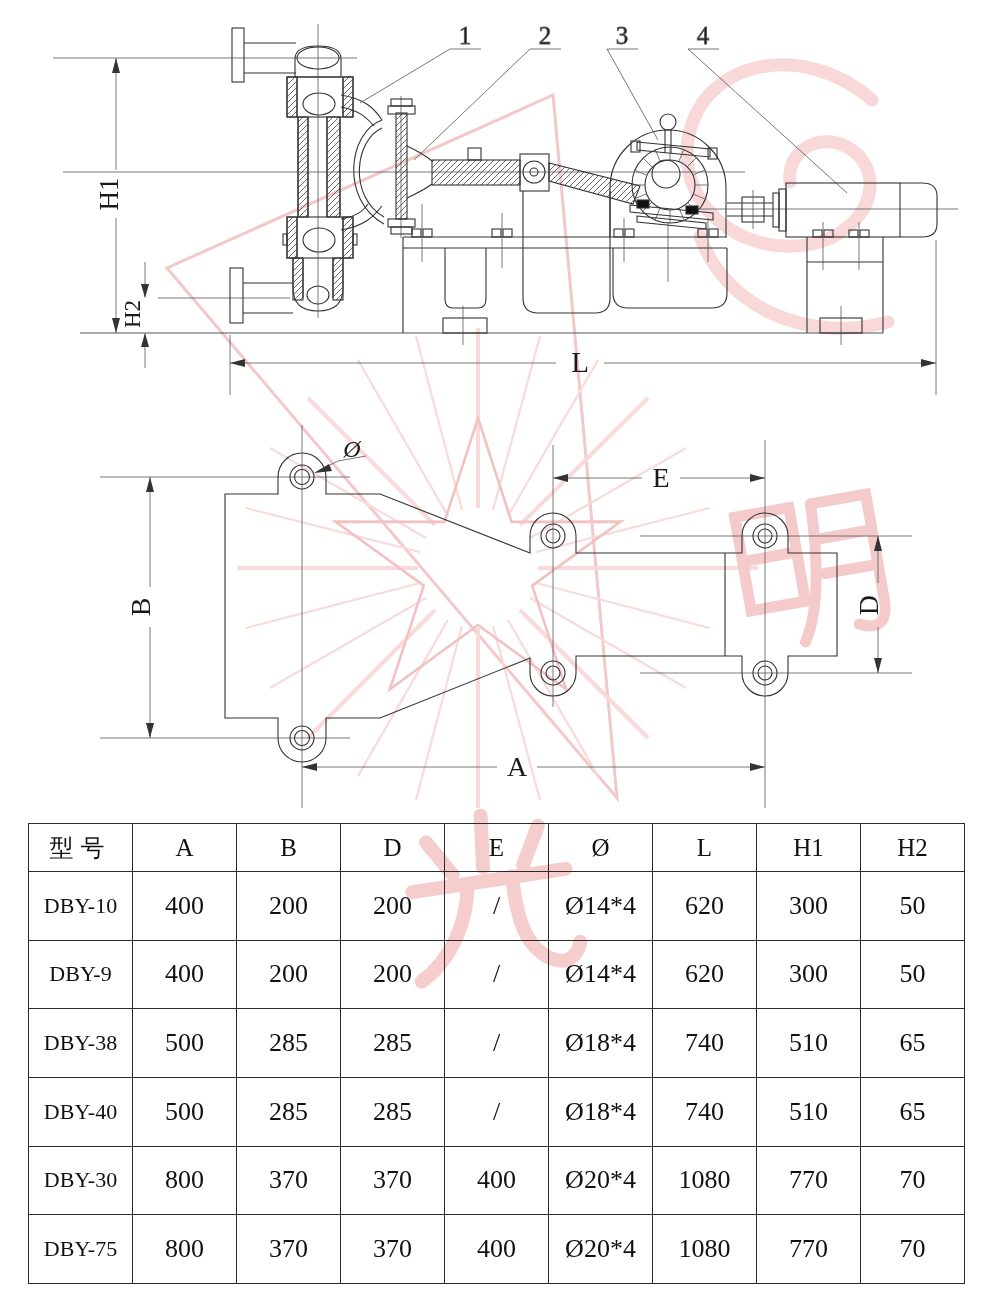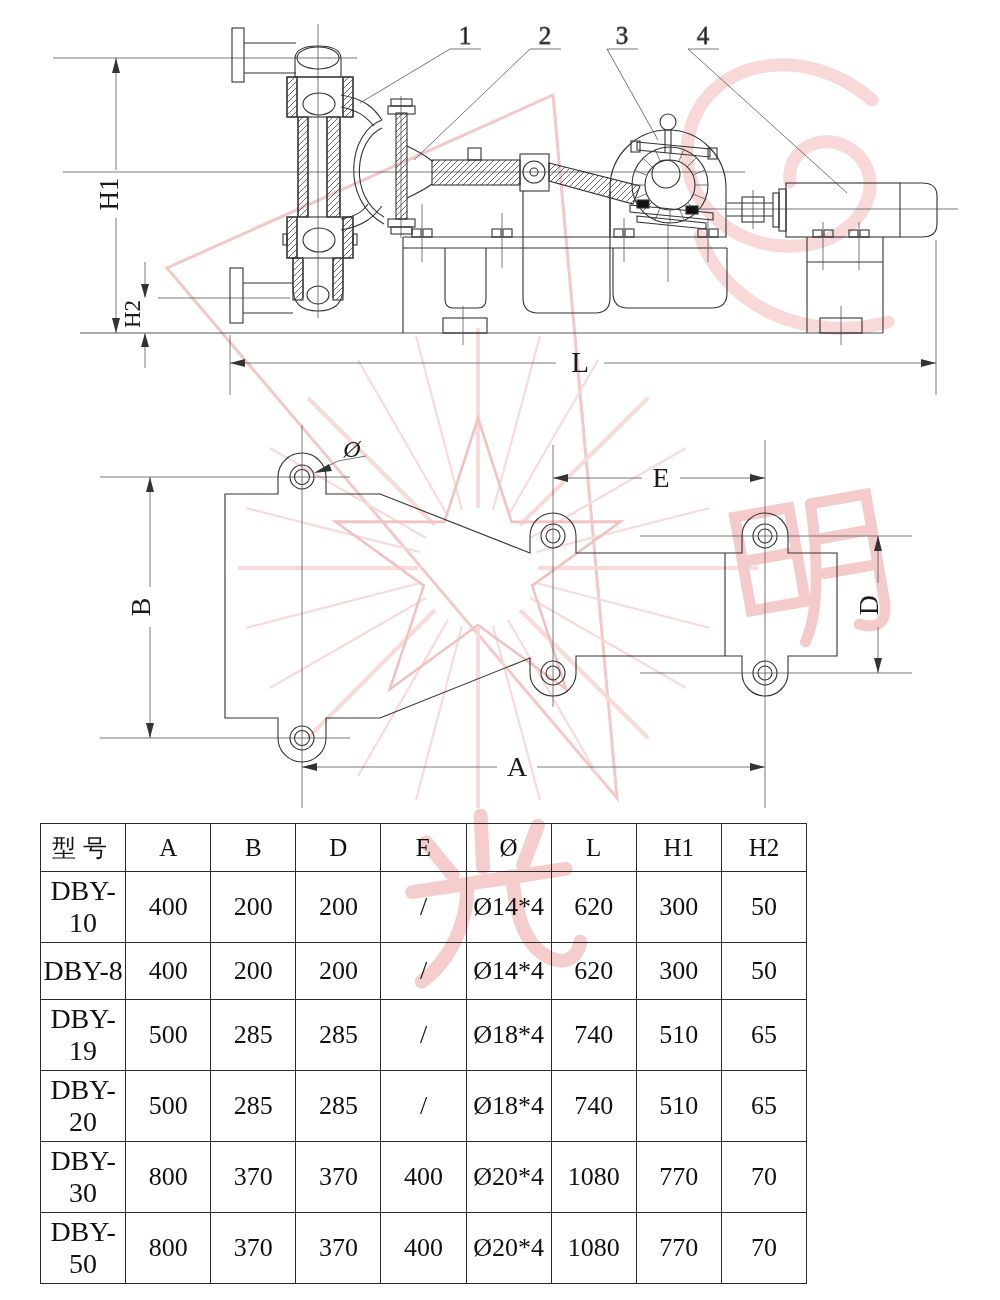--- a/index.html
+++ b/index.html
@@ -5,29 +5,29 @@
   html,body{margin:0;padding:0;background:#fff;}
   body{width:1000px;height:1300px;position:relative;overflow:hidden;
        font-family:"Liberation Serif","DejaVu Serif",serif;}
   svg{position:absolute;left:0;}
   #wm{top:0;z-index:0;}
   #sideview{top:0;z-index:1;}
   #topview{top:415px;z-index:1;}
   .lineart{stroke:#333;stroke-width:1.1;fill:none;}
   .thin{stroke:#555;stroke-width:0.8;fill:none;}
   .dimtxt{fill:#1a1a1a;font-family:"Liberation Serif","DejaVu Serif",serif;}
-  #dimtable{position:absolute;left:40px;top:823px;width:767px;height:461px;z-index:2;}
+  #dimtable{position:absolute;left:28px;top:823px;width:937px;height:461px;z-index:2;}
   #dimtable table{width:100%;height:100%;border-collapse:collapse;table-layout:fixed;
        background:transparent;}
   #dimtable th,#dimtable td{border:1.7px solid #2b2b2b;text-align:center;vertical-align:middle;
        color:#111;background:transparent;padding:0;overflow:hidden;}
   #dimtable thead th{height:47px;font-size:25px;font-weight:normal;}
   #dimtable thead th:first-child{letter-spacing:7px;font-size:24px;}
   #dimtable tbody td{height:51px;font-size:26px;}
-  #dimtable tbody td:first-child{font-size:28px;letter-spacing:0px;}
+  #dimtable tbody td:first-child{font-size:22px;letter-spacing:0px;}
 </style>
 </head>
 <body>
 
 <svg id="wm" width="1000" height="1300" viewBox="0 0 1000 1300">
   <g>
     <path d="M553,95 L167,268 L617,798 Z" fill="none" stroke="#f3c8c8" stroke-width="3"></path>
   </g>
   <g stroke="#f8dada" stroke-width="2.2">
     <line x1="538" y1="568" x2="758" y2="568" stroke-width="4"></line>
@@ -375,43 +375,43 @@
           <td>400</td>
           <td>200</td>
           <td>200</td>
           <td>/</td>
           <td>Ø14*4</td>
           <td>620</td>
           <td>300</td>
           <td>50</td>
         </tr>
         <tr>
-          <td>DBY-8</td>
+          <td>DBY-9</td>
           <td>400</td>
           <td>200</td>
           <td>200</td>
           <td>/</td>
           <td>Ø14*4</td>
           <td>620</td>
           <td>300</td>
           <td>50</td>
         </tr>
         <tr>
-          <td>DBY-19</td>
+          <td>DBY-38</td>
           <td>500</td>
           <td>285</td>
           <td>285</td>
           <td>/</td>
           <td>Ø18*4</td>
           <td>740</td>
           <td>510</td>
           <td>65</td>
         </tr>
         <tr>
-          <td>DBY-20</td>
+          <td>DBY-40</td>
           <td>500</td>
           <td>285</td>
           <td>285</td>
           <td>/</td>
           <td>Ø18*4</td>
           <td>740</td>
           <td>510</td>
           <td>65</td>
         </tr>
         <tr>
@@ -419,21 +419,21 @@
           <td>800</td>
           <td>370</td>
           <td>370</td>
           <td>400</td>
           <td>Ø20*4</td>
           <td>1080</td>
           <td>770</td>
           <td>70</td>
         </tr>
         <tr>
-          <td>DBY-50</td>
+          <td>DBY-75</td>
           <td>800</td>
           <td>370</td>
           <td>370</td>
           <td>400</td>
           <td>Ø20*4</td>
           <td>1080</td>
           <td>770</td>
           <td>70</td>
         </tr>
       </tbody>

